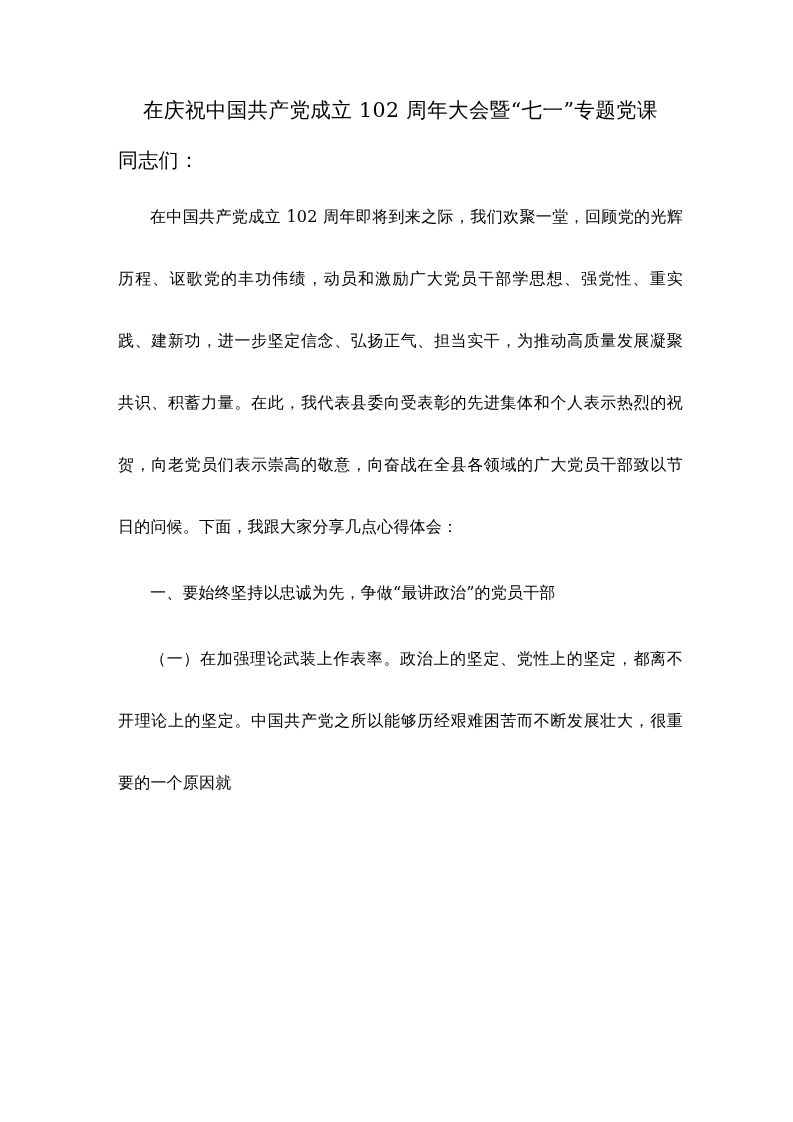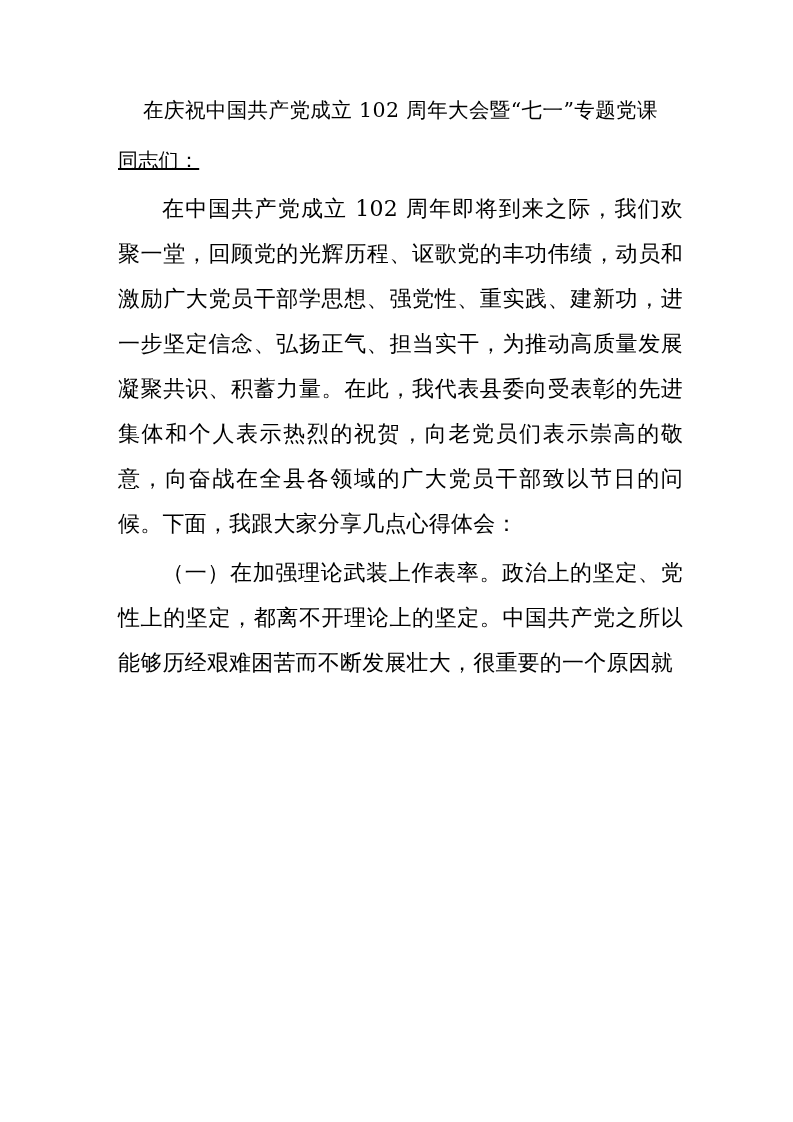--- a/index.html
+++ b/index.html
@@ -32,25 +32,24 @@
     font-weight: normal;
   }
   .doc-title .title-line {
     display: block;
   }
   .salutation {
     font-size: 20px;
     line-height: 44px;
     margin: 6px 0 0 0;
     letter-spacing: 0.3px;
-    text-decoration: underline;
   }
   p.body-par {
-    font-size: 22px;
-    line-height: 45px;
+    font-size: 16px;
+    line-height: 62px;
     margin: 4px 0 0 0;
     text-align: justify;
     text-justify: inter-ideograph;
     text-align-last: left;
     letter-spacing: 0.2px;
     text-indent: 2em;
   }
 </style>
 </head>
 <body>
@@ -58,17 +57,18 @@
 <div class="page">
 
   <h1 class="doc-title">
     <span class="title-line">在庆祝中国共产党成立 102 周年大会暨“七一”专题党课</span>
   </h1>
 
   <div class="salutation">同志们：</div>
 
   <p class="body-par">在中国共产党成立 102 周年即将到来之际，我们欢聚一堂，回顾党的光辉历程、讴歌党的丰功伟绩，动员和激励广大党员干部学思想、强党性、重实践、建新功，进一步坚定信念、弘扬正气、担当实干，为推动高质量发展凝聚共识、积蓄力量。在此，我代表县委向受表彰的先进集体和个人表示热烈的祝贺，向老党员们表示崇高的敬意，向奋战在全县各领域的广大党员干部致以节日的问候。下面，我跟大家分享几点心得体会：</p>
 
+  <p class="body-par">一、要始终坚持以忠诚为先，争做“最讲政治”的党员干部</p>
 
 
   <p class="body-par">（一）在加强理论武装上作表率。政治上的坚定、党性上的坚定，都离不开理论上的坚定。中国共产党之所以能够历经艰难困苦而不断发展壮大，很重要的一个原因就</p>
 
 </div>
 
 </body></html>

